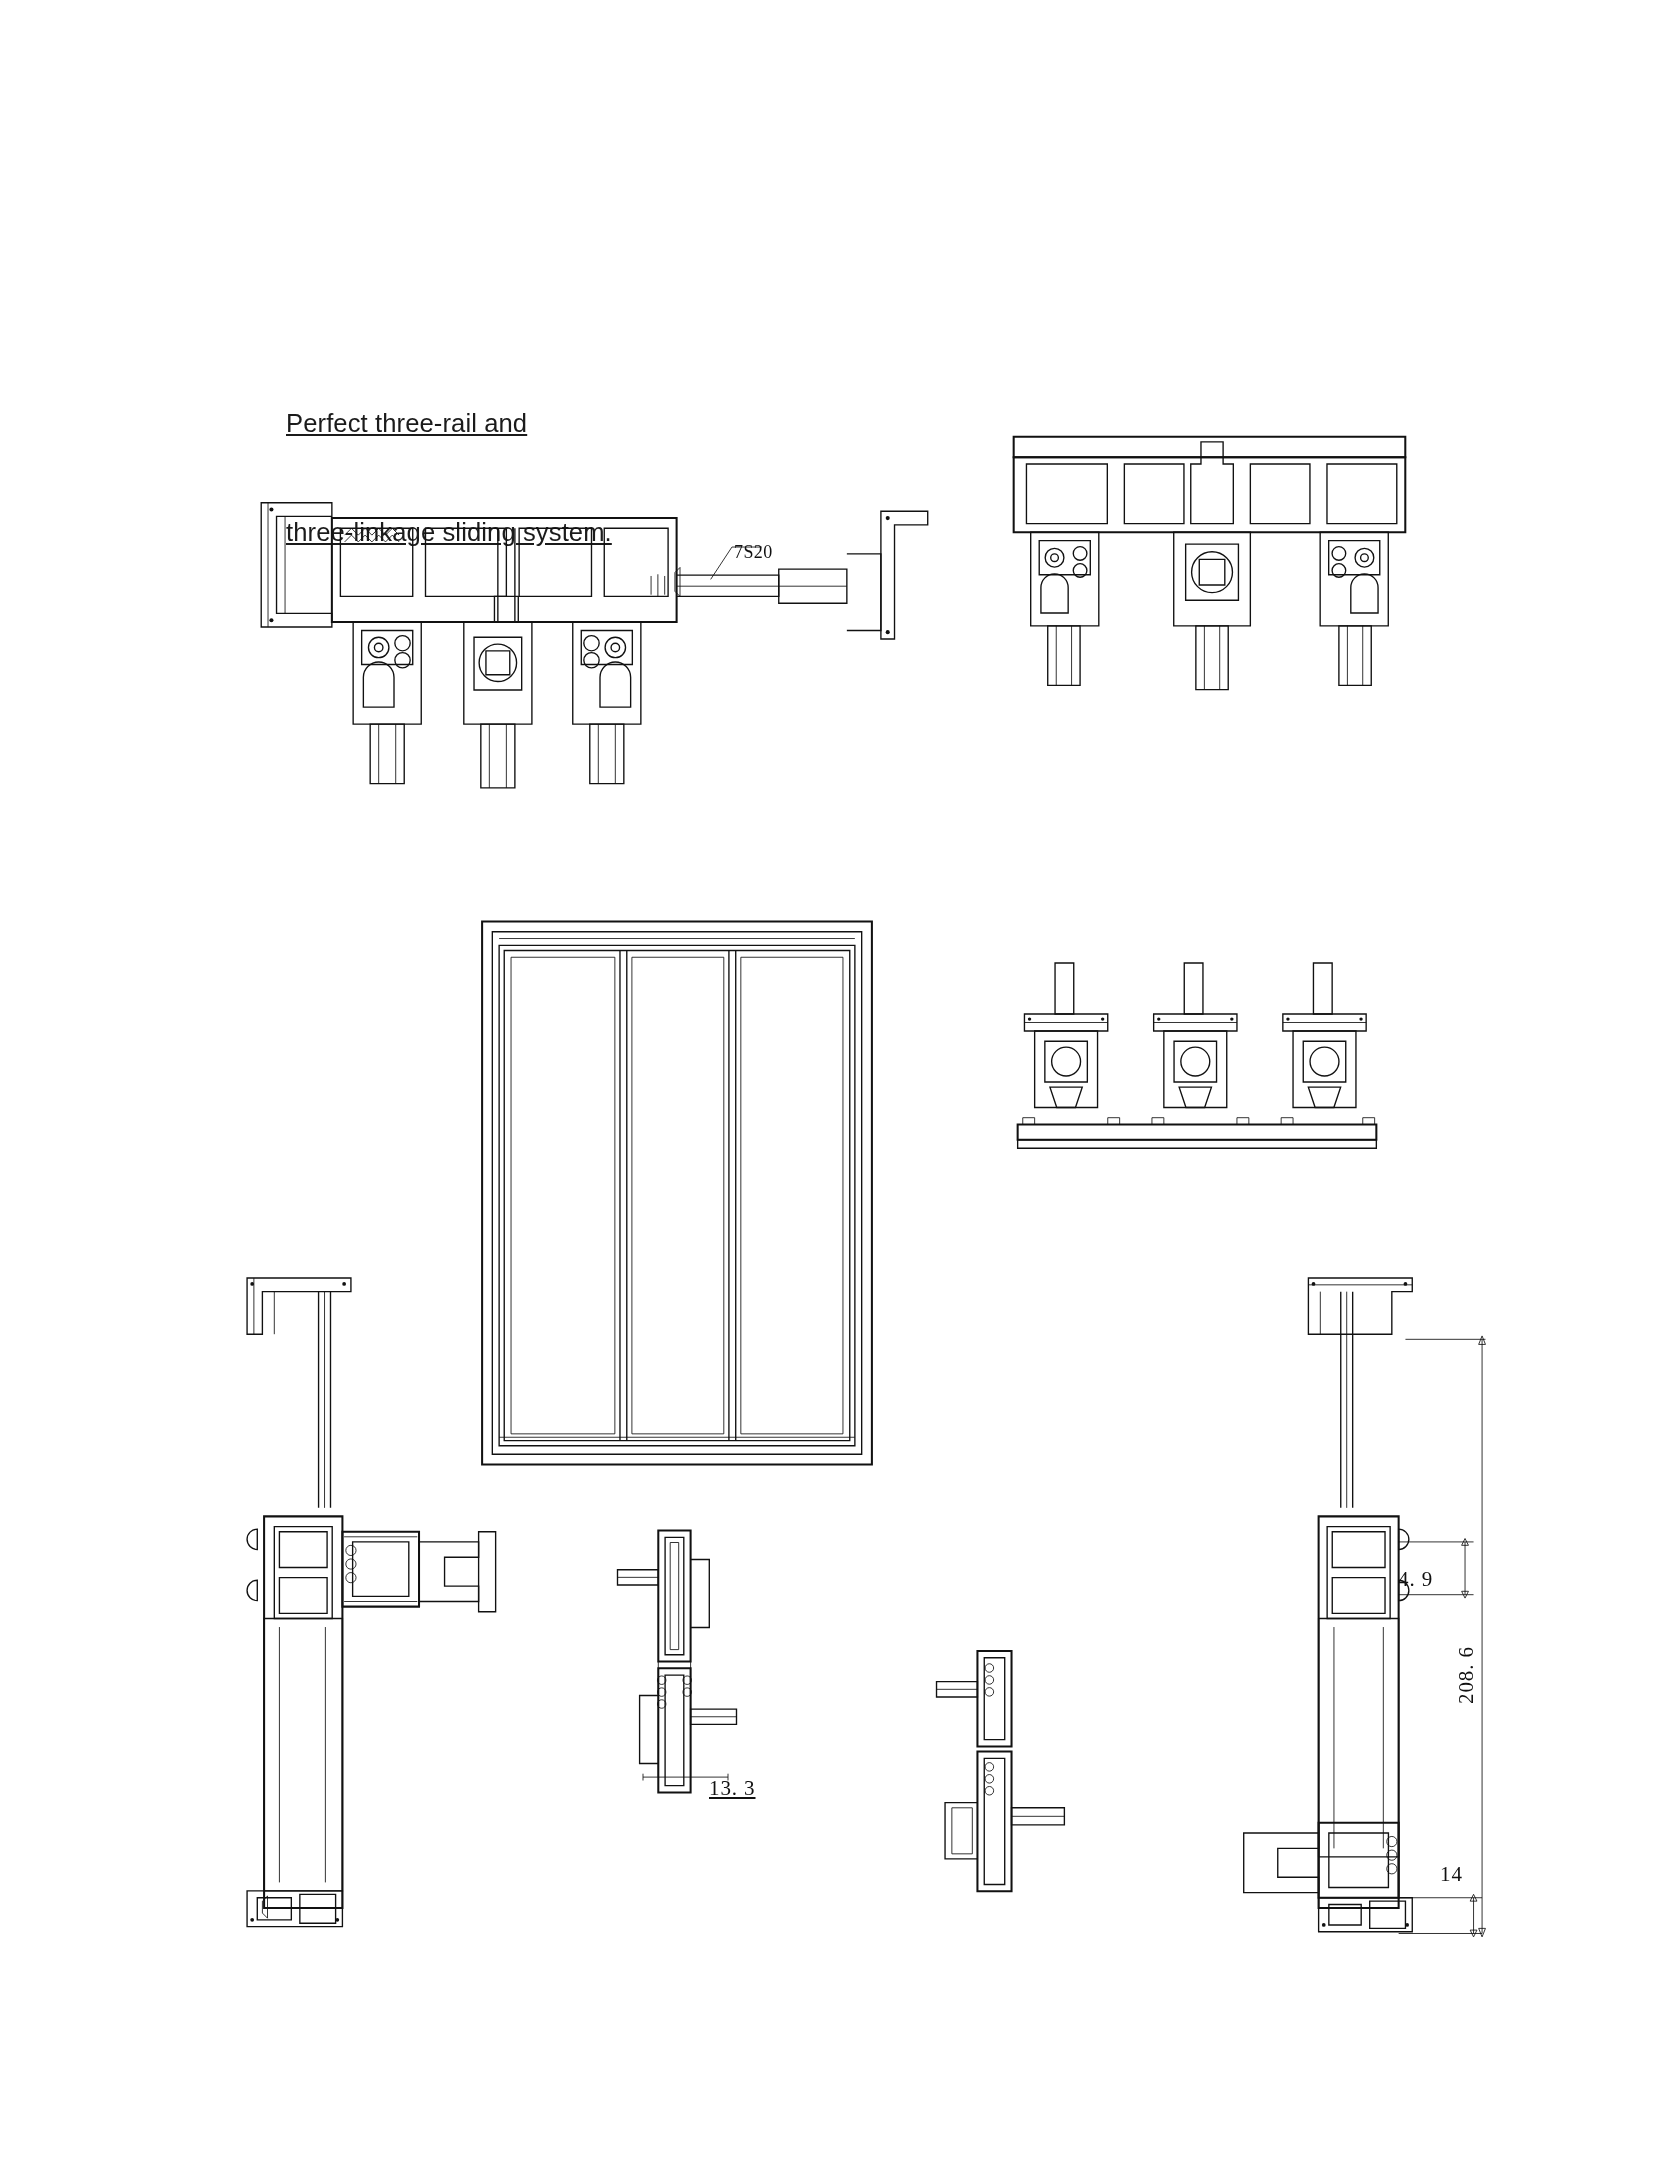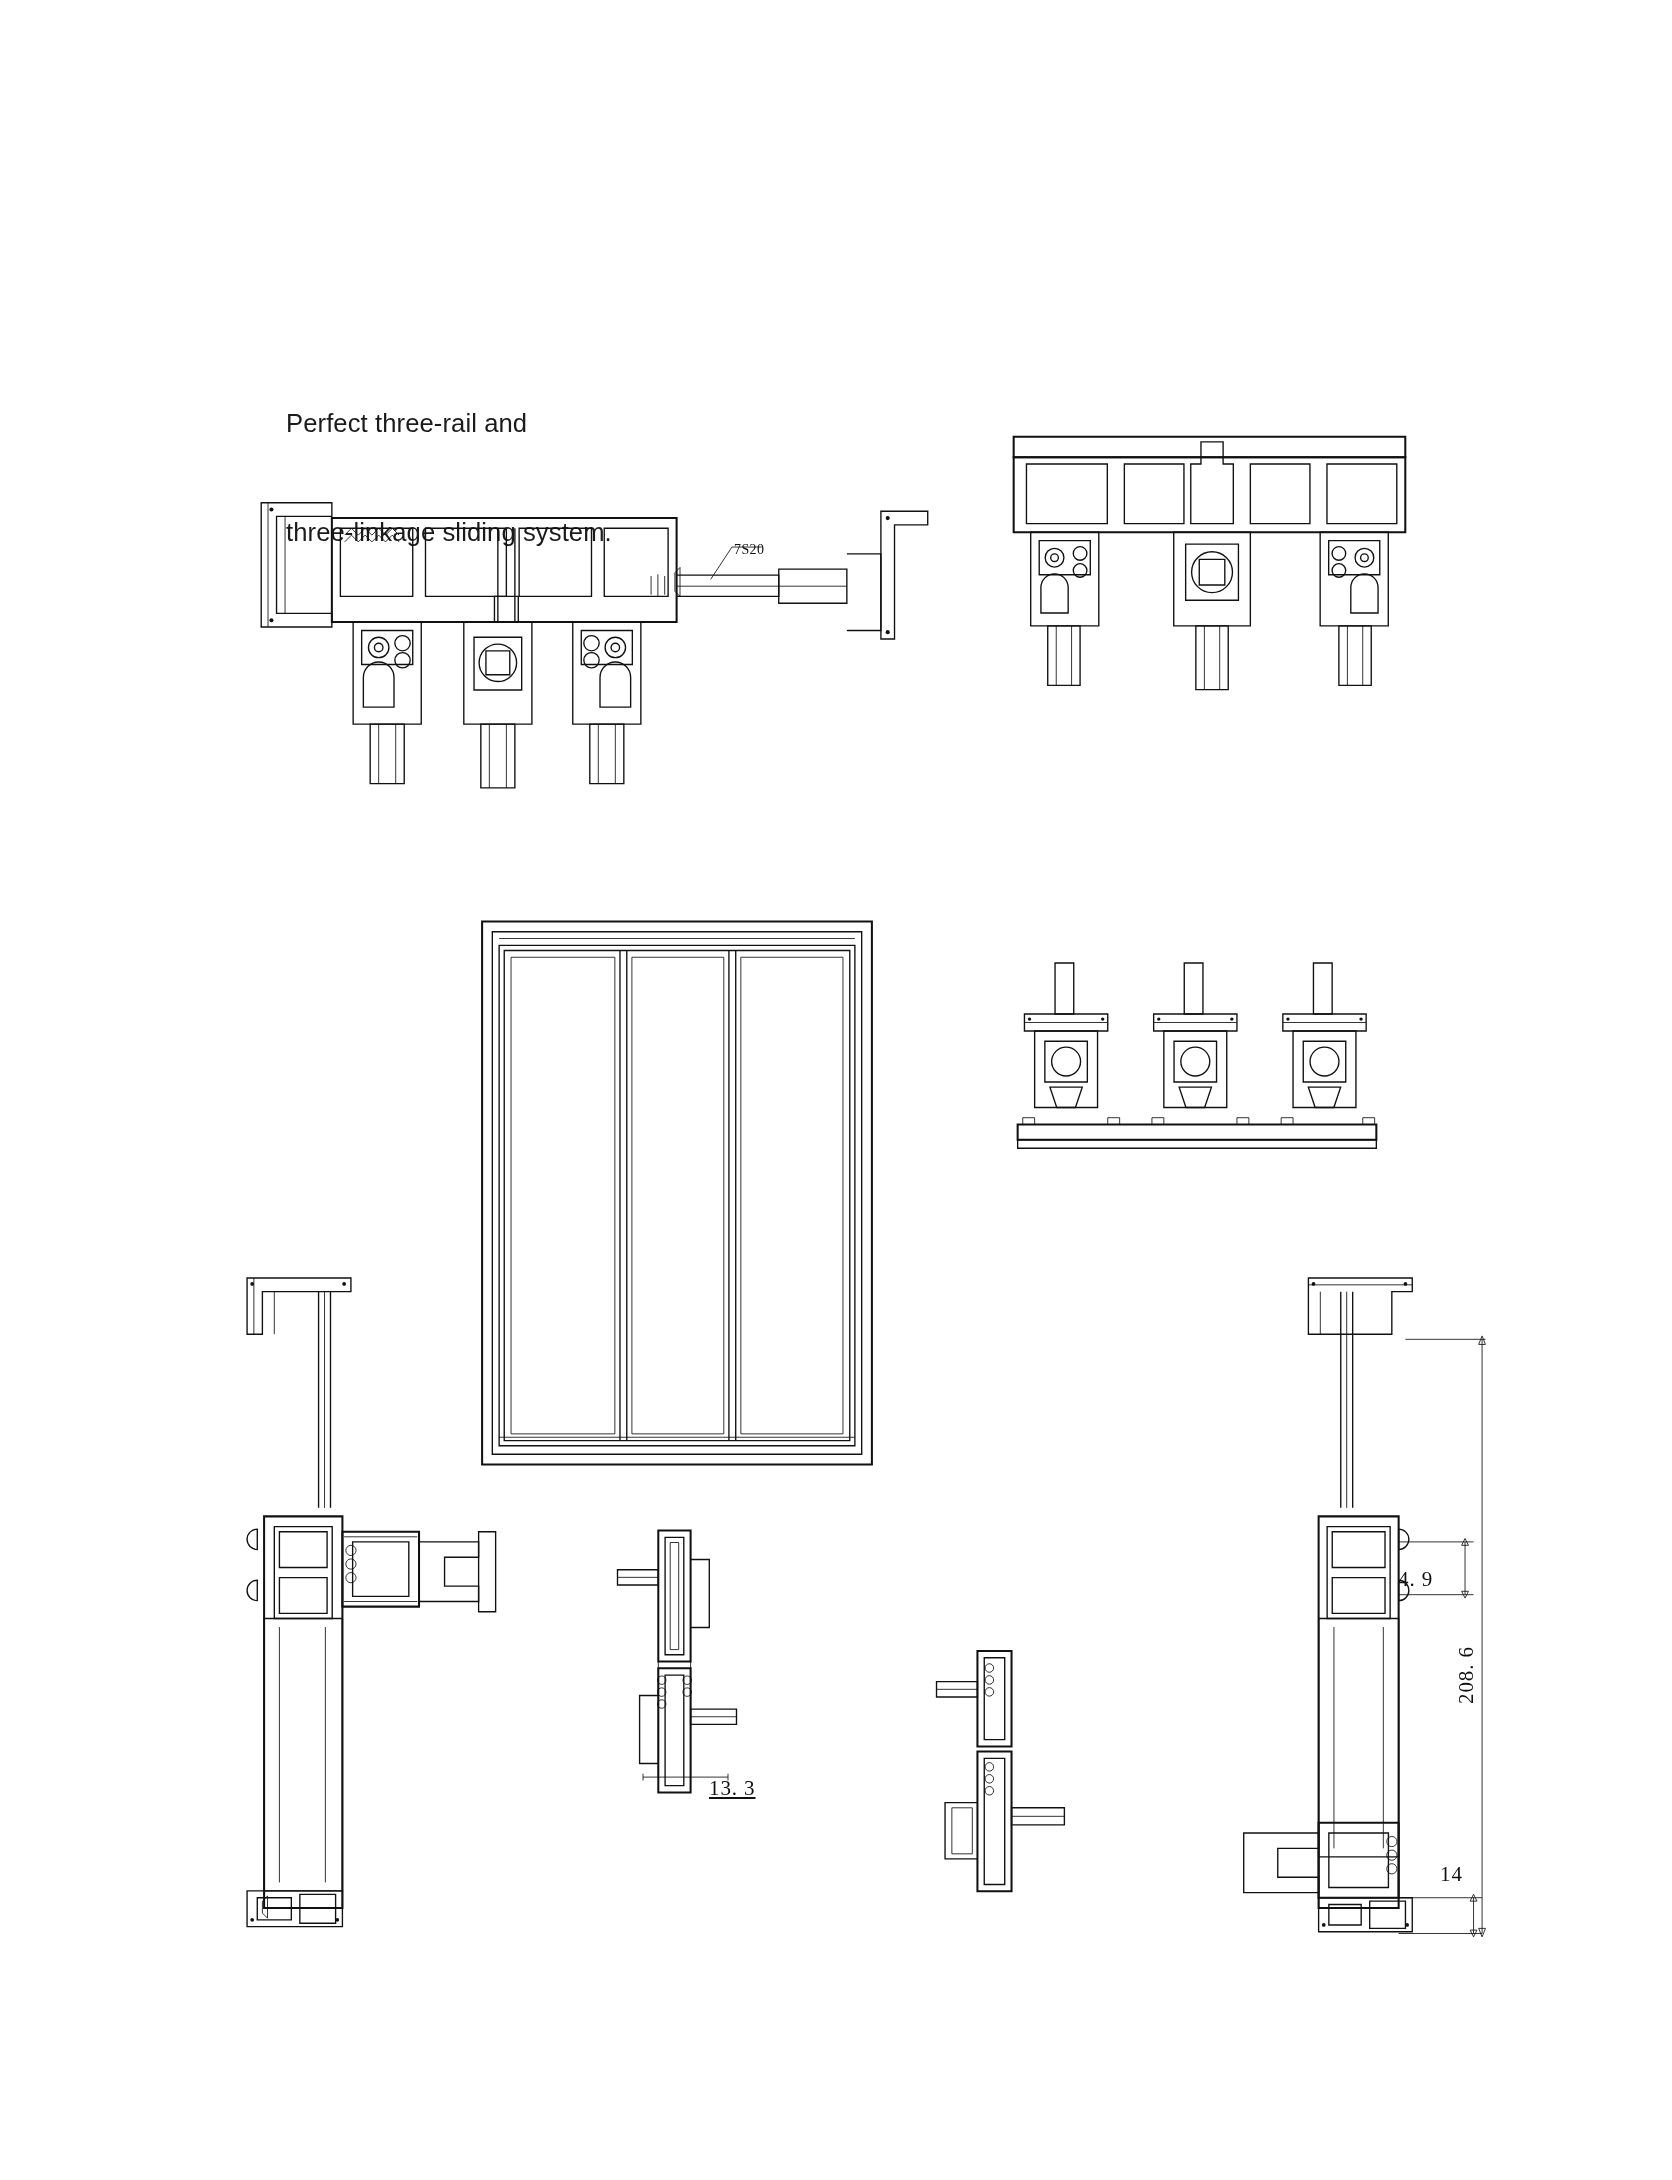--- a/index.html
+++ b/index.html
@@ -24,38 +24,38 @@
   .heading {
     position: absolute;
     left: 286px;
     top: 332px;
     font-size: 25.6px;
     line-height: 1.42;
     letter-spacing: 0.1px;
     color: #1b1b1b;
     white-space: pre;
   }
-  .heading .line { display: block; }
+  .heading .line { display: block; text-decoration: underline; }
 
   
   .dim {
     position: absolute;
     font-family: "Liberation Serif", serif;
     font-size: 21px;
     color: #111;
     letter-spacing: 0.9px;
     white-space: nowrap;
   }
   .dim.vertical {
     transform-origin: left top;
     transform: rotate(-90deg);
   }
   .dim-7s20 {
     left: 734px; top: 542px;
-    font-size: 14px;
+    font-size: 18px;
     letter-spacing: 0.4px;
   }
   .dim-133 { left: 709px; top: 1776px; text-decoration: underline; }
   .dim-49  { left: 1398px; top: 1543px; margin-top: 24px; }
   .dim-14  { left: 1407px; top: 1862px; margin-left: 33px; }
   .dim-2086 { left: 1454px; top: 1704px; }
 
   
   .drawing {
     position: absolute;

